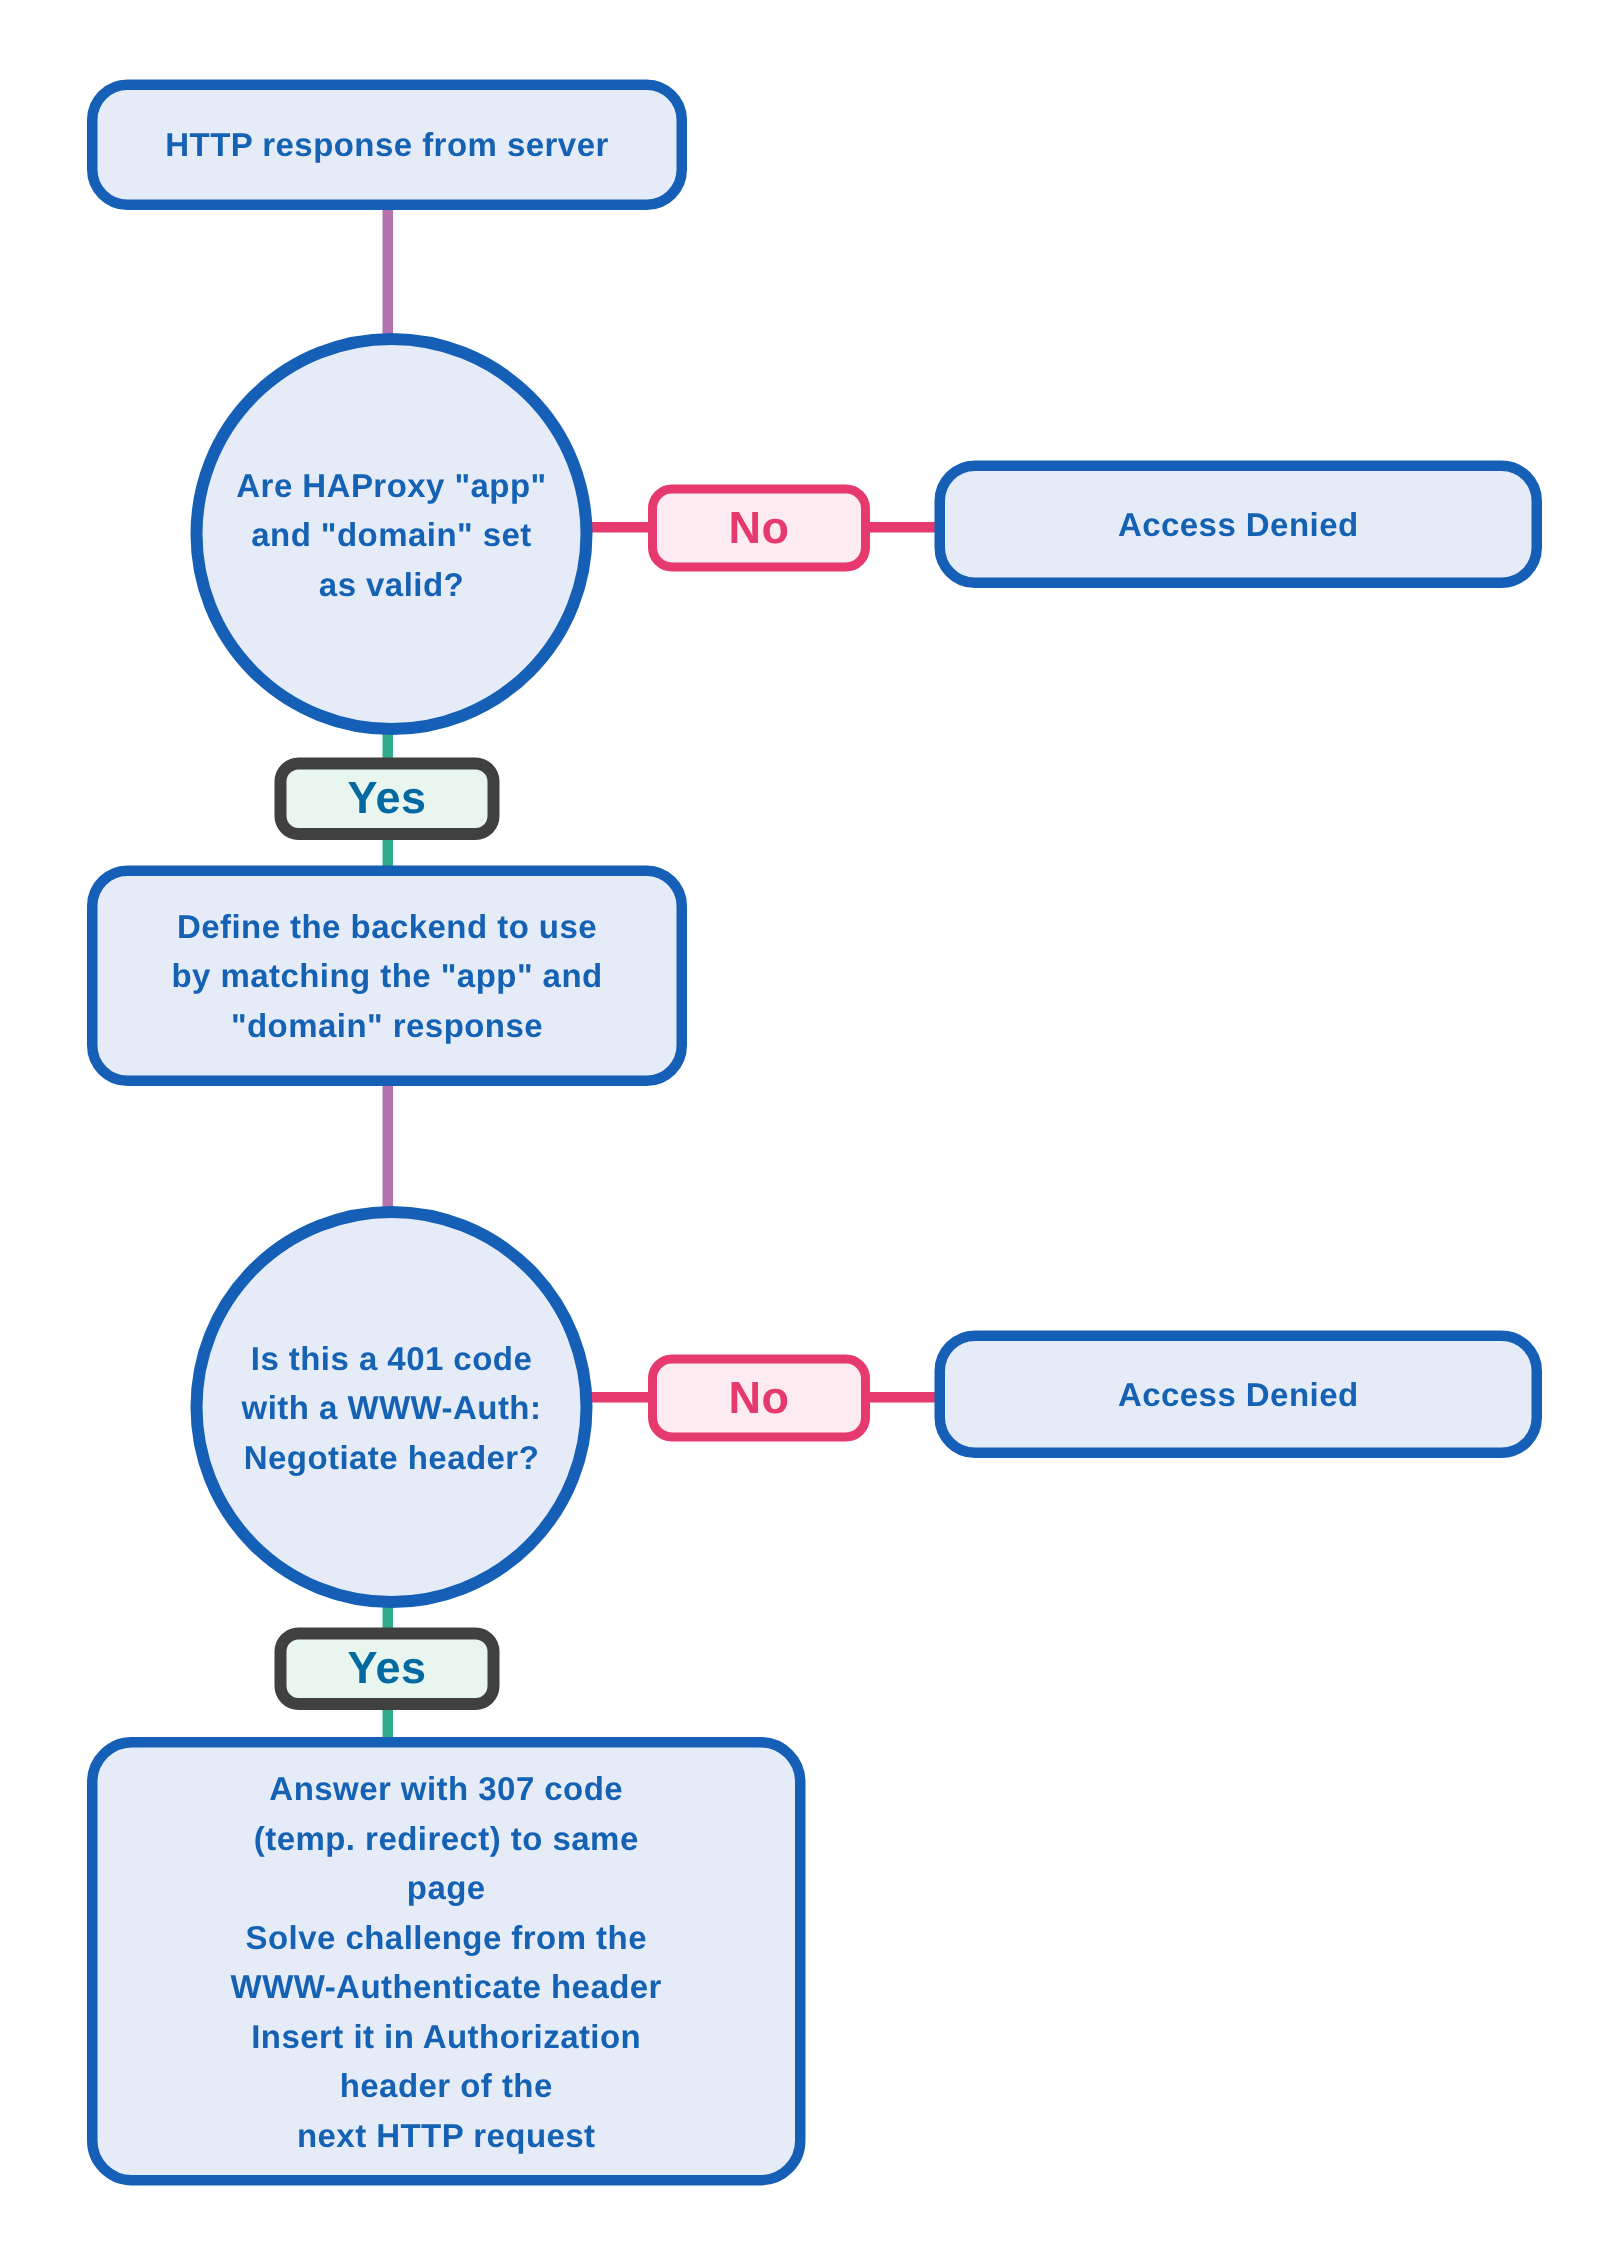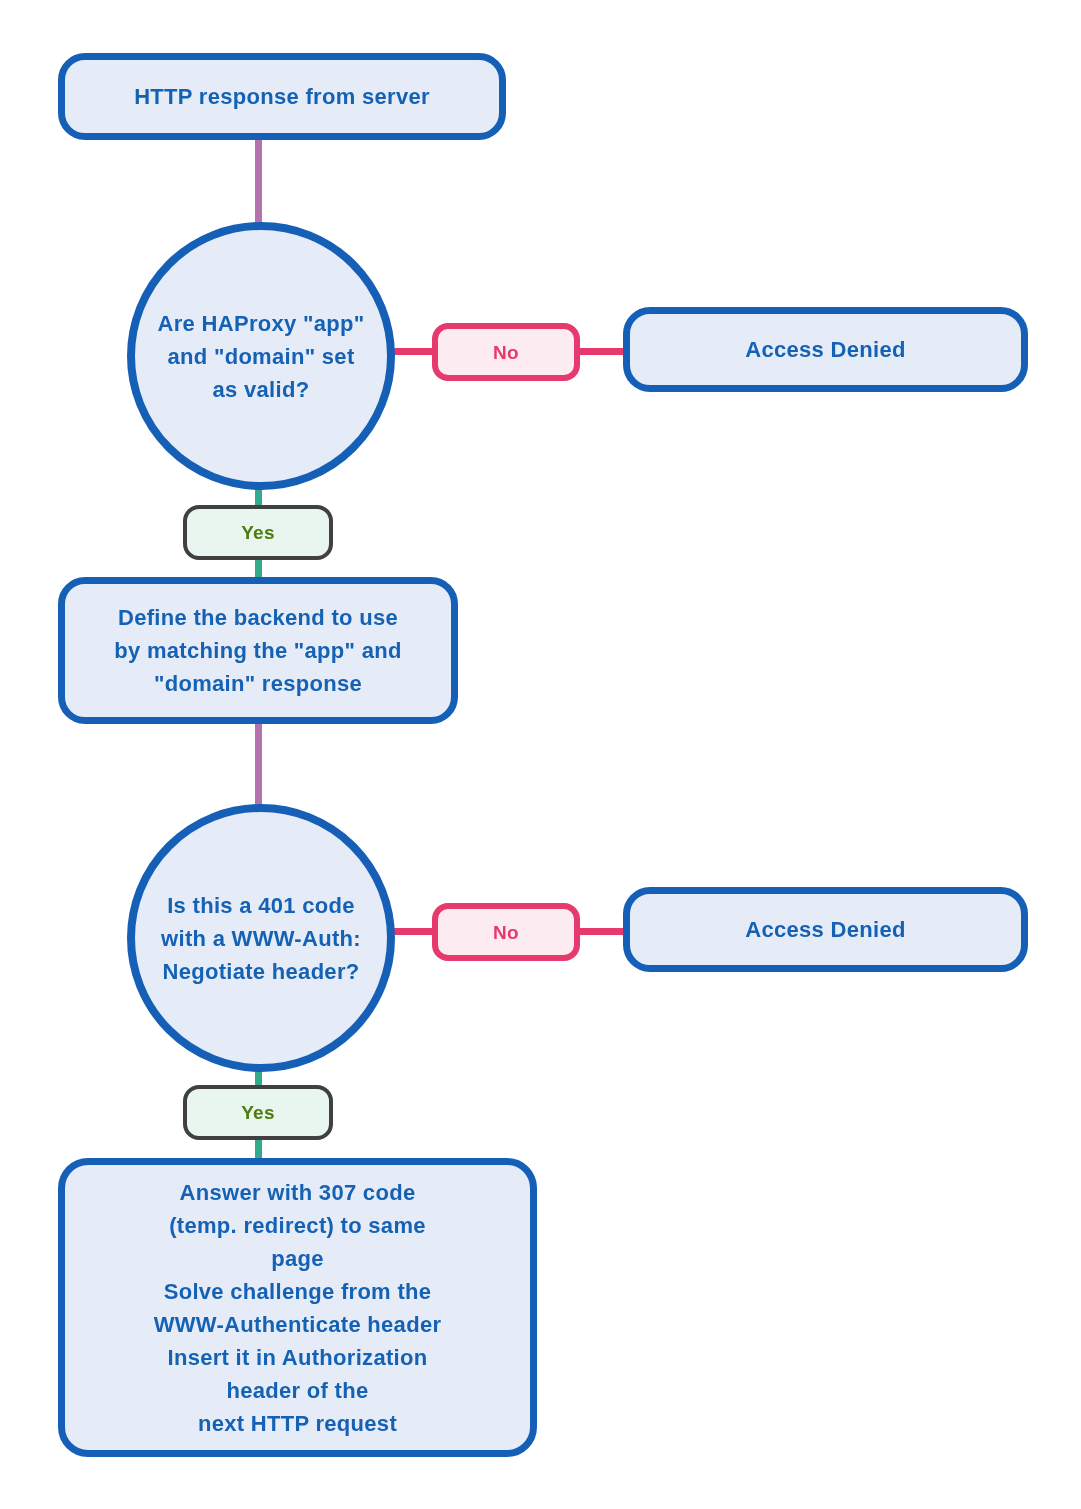--- a/index.html
+++ b/index.html
@@ -32,31 +32,31 @@
     border-radius: 27px;
   }
   .circle {
     background: #e5ecf8;
     border: 8px solid #1560b6;
     border-radius: 50%;
     padding: 10px;
   }
   .badge {
     border-radius: 16px;
-    font-size: 19px;
+    font-size: 30px;
   }
   .badge-no {
     background: #fcecf2;
     border: 6px solid #e6396d;
     color: #e6396d;
   }
   .badge-yes {
     background: #e9f6f0;
-    border: 4px solid #404040;
-    color: #4d7c0f;
+    border: 8px solid #404040;
+    color: #0369a1;
   }
   .line { position: absolute; z-index: 1; }
   .line.v { width: 7px; }
   .line.h { height: 7px; }
   .purple { background: #b473ae; }
   .pink   { background: #e6396d; }
   .green  { background: #31ab8b; }
 </style>
 </head>
 <body>
@@ -68,21 +68,21 @@
   <div class="line h pink" style="left:391px; top:348px; width:236px;"></div>
 
   <div class="line v green" style="left:255px; top:484px; height:100px;"></div>
 
   <div class="line v purple" style="left:255px; top:720px; height:90px;"></div>
 
   <div class="line h pink" style="left:391px; top:928px; width:236px;"></div>
 
   <div class="line v green" style="left:255px; top:1062px; height:100px;"></div>
 
-  <div class="node box" style="left:58px; top:53px; width:448px; height:87px;text-align:right;">
+  <div class="node box" style="left:58px; top:53px; width:400px; height:87px;text-align:right;">
     <span>HTTP response from server</span>
   </div>
 
   <div class="node circle" style="left:127px; top:222px; width:268px; height:268px;">
     <span>Are HAProxy "app"
 and "domain" set
 as valid?</span>
   </div>
 
   <div class="node badge badge-no" style="left:432px; top:323px; width:148px; height:58px;">

